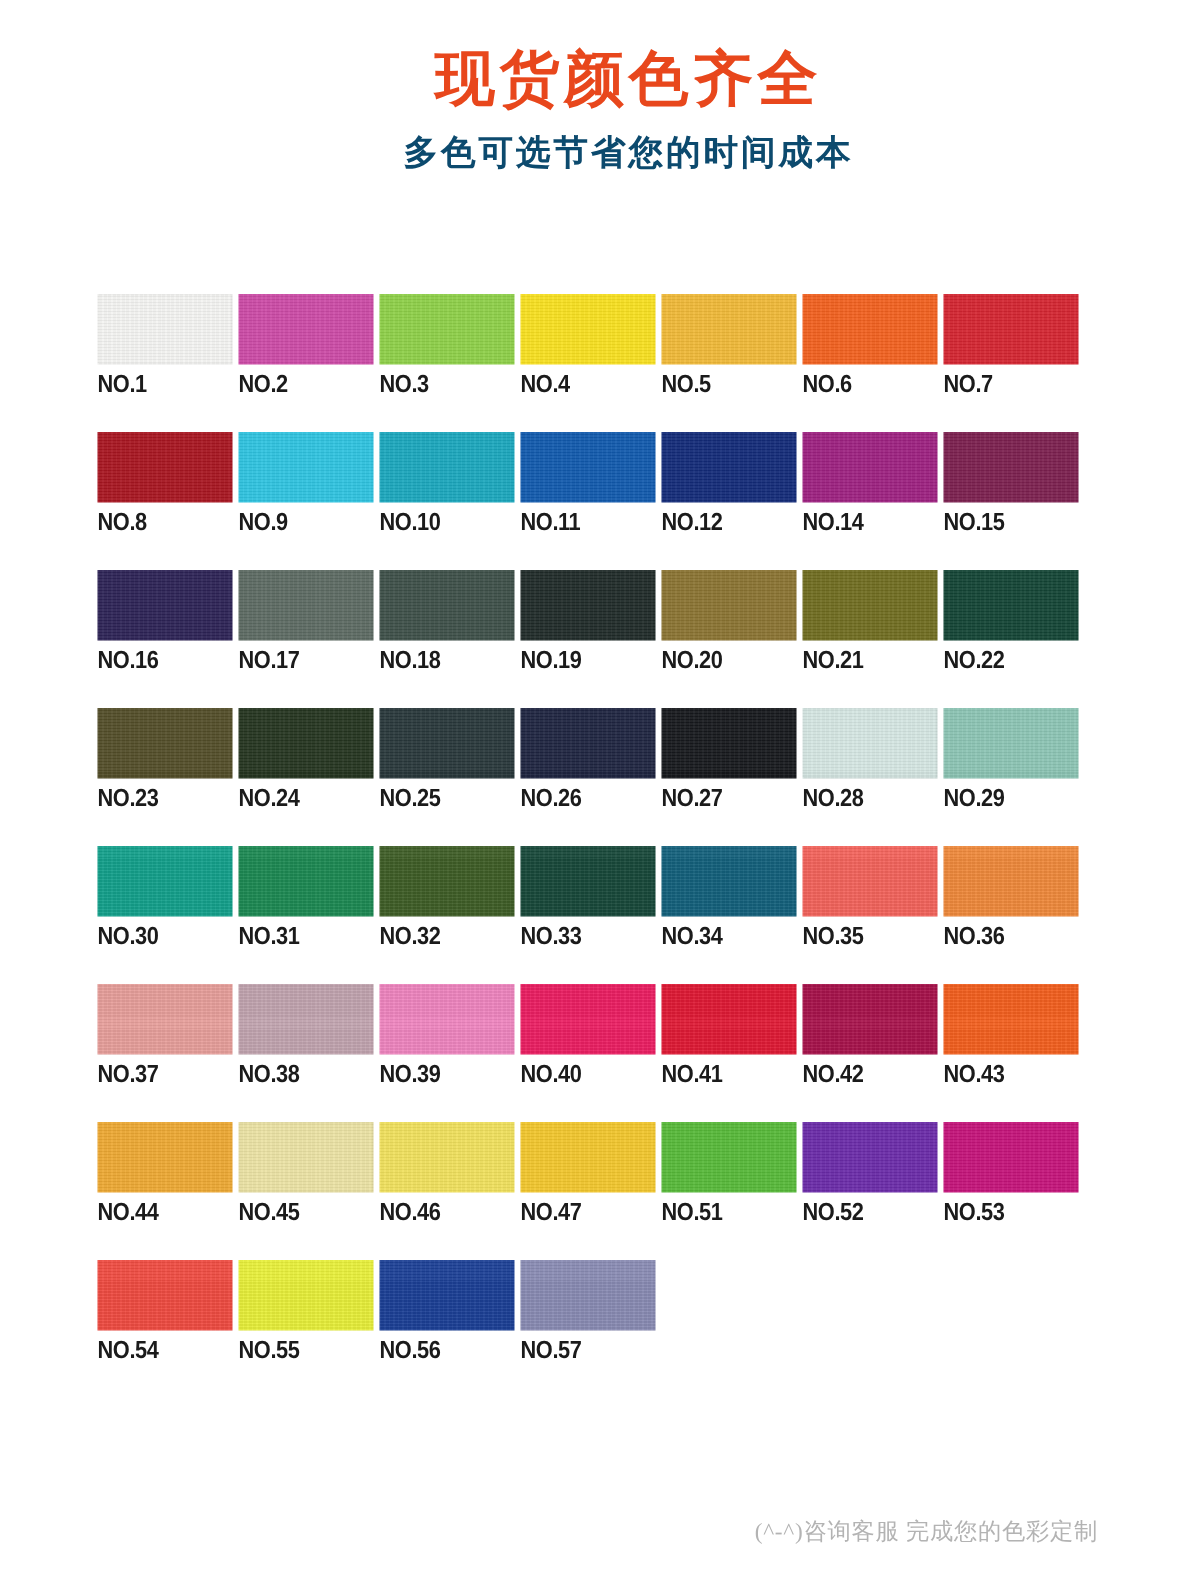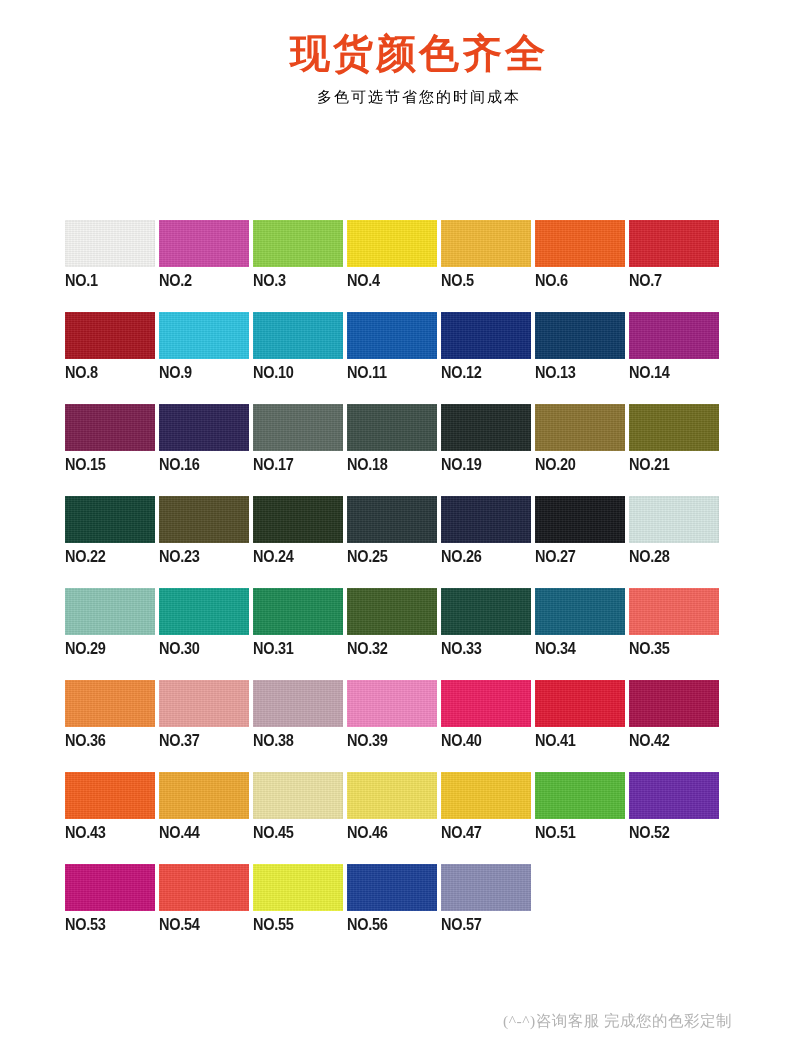--- a/index.html
+++ b/index.html
@@ -32,43 +32,42 @@
     font-size: 40px;
     font-weight: 700;
     color: #e8471c;
     letter-spacing: 3px;
     line-height: 1.25;
     margin: 0;
     font-family: "DejaVu Sans", "Liberation Sans", sans-serif;
   }
   .subtitle {
     margin: 10px 0 0 0;
-    font-size: 15px;
-    font-weight: 400;
-    color: #000000;
+    font-size: 23px;
+    font-weight: 700;
+    color: #0c4a6e;
     letter-spacing: 2px;
     line-height: 1.3;
     font-family: "DejaVu Sans", "Liberation Sans", sans-serif;
   }
 
   
   .grid {
     position: absolute;
     left: 65px;
     top: 196px;
     width: 665px;
     display: grid;
     grid-template-columns: repeat(7, 94px);
     grid-auto-rows: 92px;
   }
   .cell {
     width: 94px;
     height: 92px;
     position: relative;
-    margin-top: 24px;
   }
   .chip {
     width: 90px;
     height: 47px;
     display: block;
     position: relative;
     box-sizing: border-box;
   }
   
   .chip::after {
@@ -162,24 +161,20 @@
       </div>
       <div class="cell">
         <div class="chip" style="background: rgb(16, 89, 173);"></div>
         <div class="label">NO.11</div>
       </div>
       <div class="cell">
         <div class="chip" style="background: rgb(18, 42, 120);"></div>
         <div class="label">NO.12</div>
       </div>
       <div class="cell">
-        <div class="chip" style="background: rgb(13, 58, 102);"></div>
-        <div class="label">NO.13</div>
-      </div>
-      <div class="cell">
         <div class="chip" style="background: rgb(157, 32, 128);"></div>
         <div class="label">NO.14</div>
       </div>
       <div class="cell">
         <div class="chip" style="background: rgb(123, 31, 78);"></div>
         <div class="label">NO.15</div>
       </div>
       <div class="cell">
         <div class="chip" style="background: rgb(44, 34, 85);"></div>
         <div class="label">NO.16</div>

